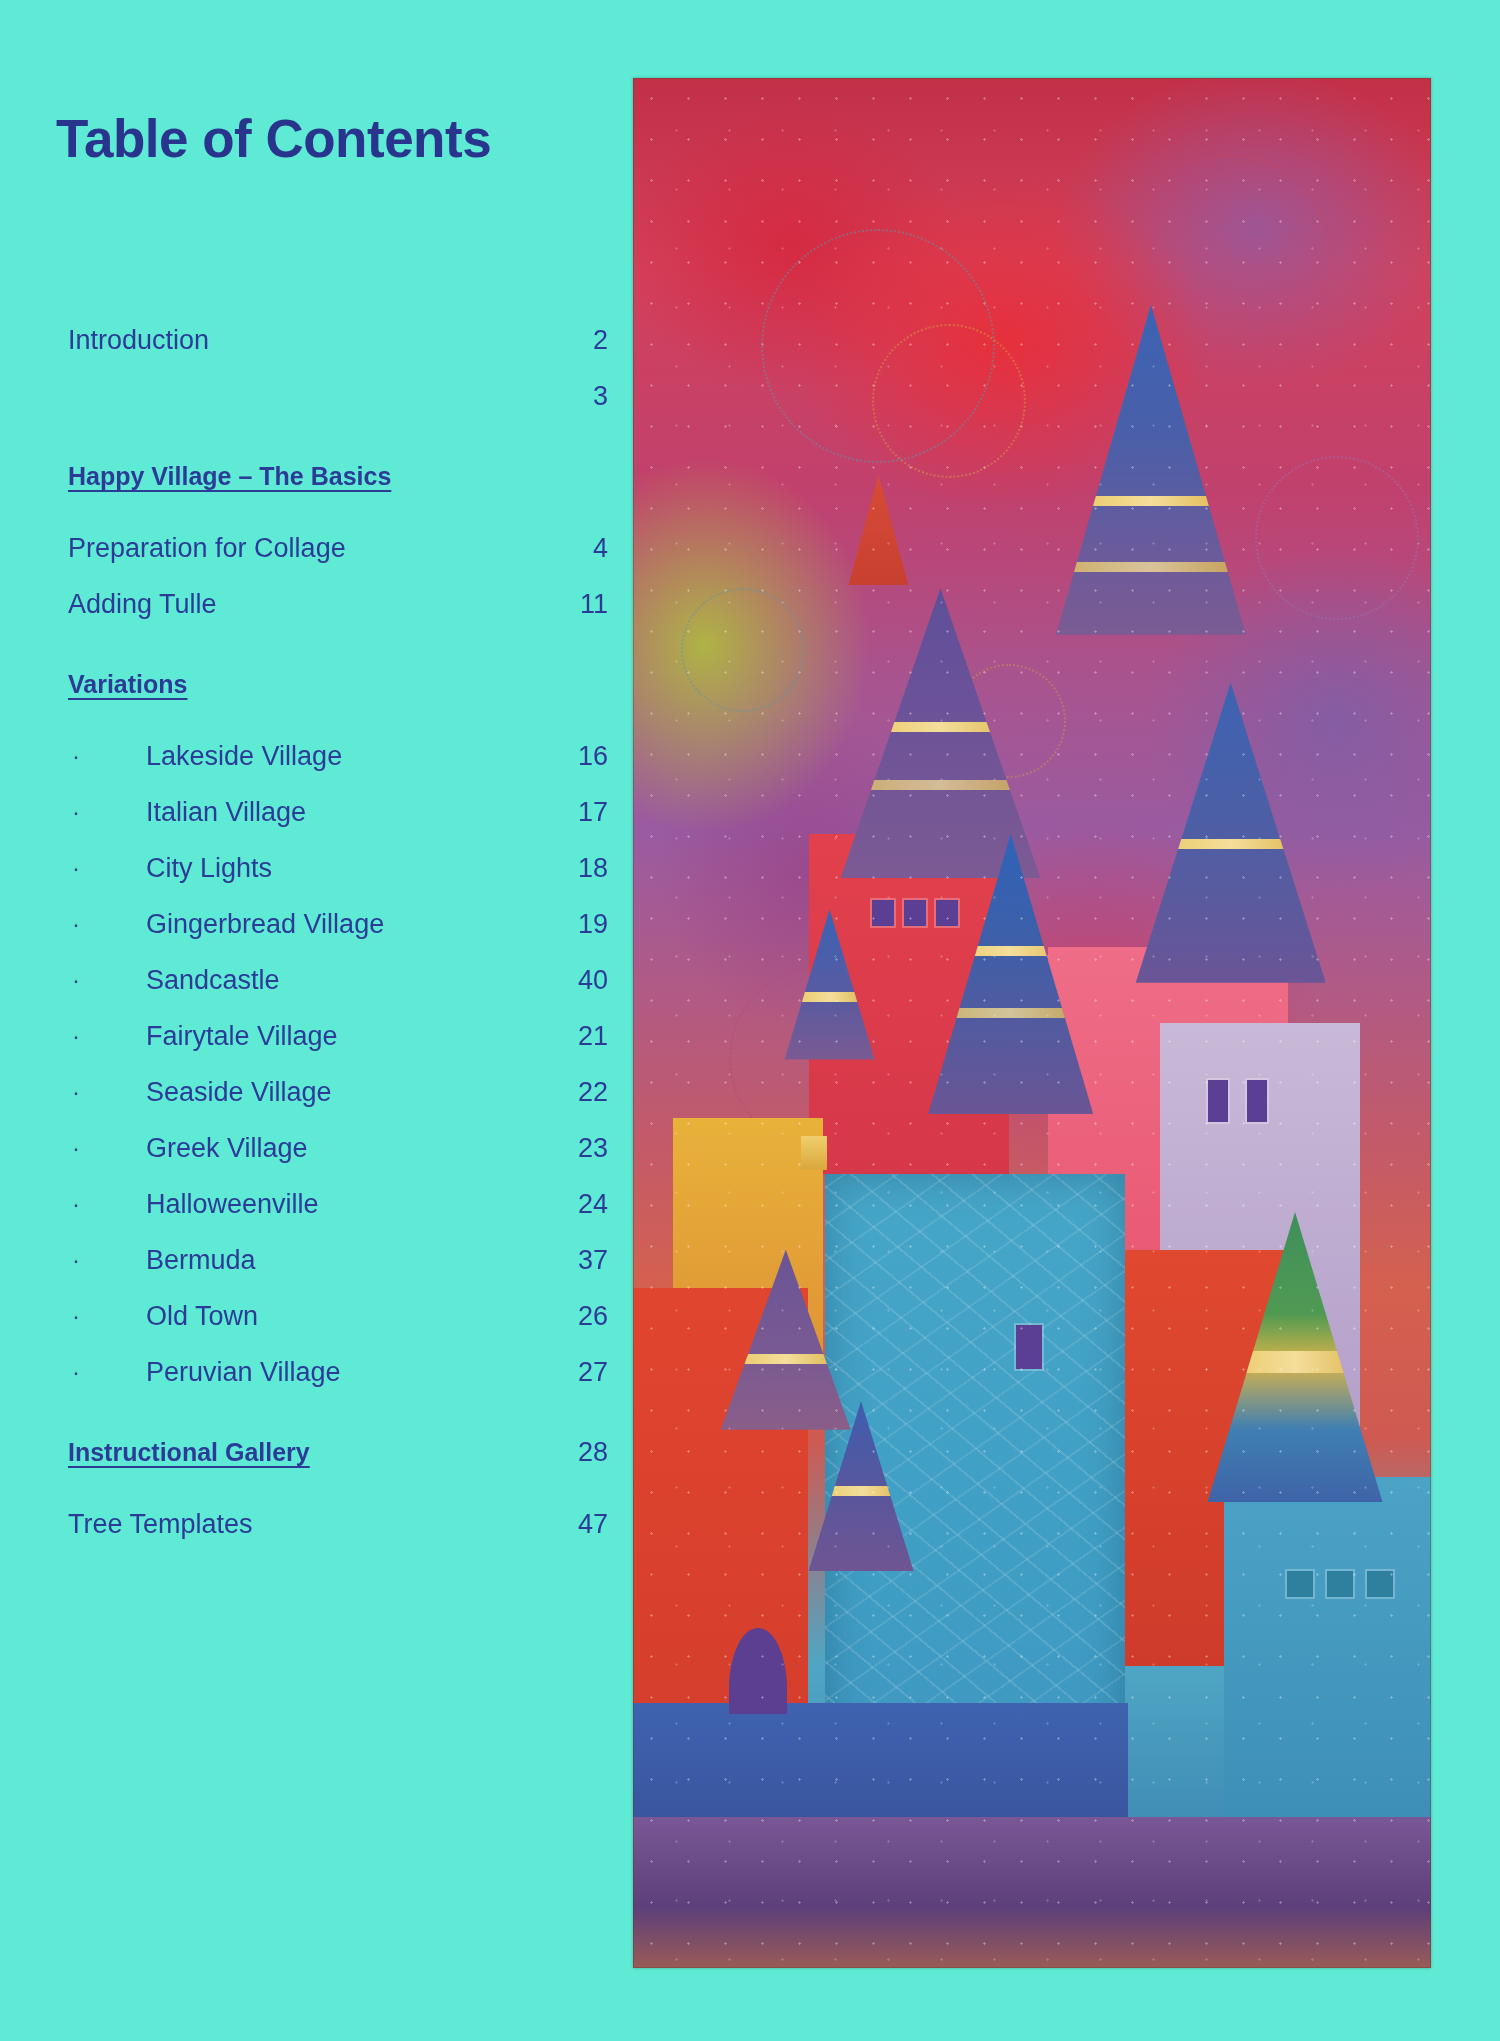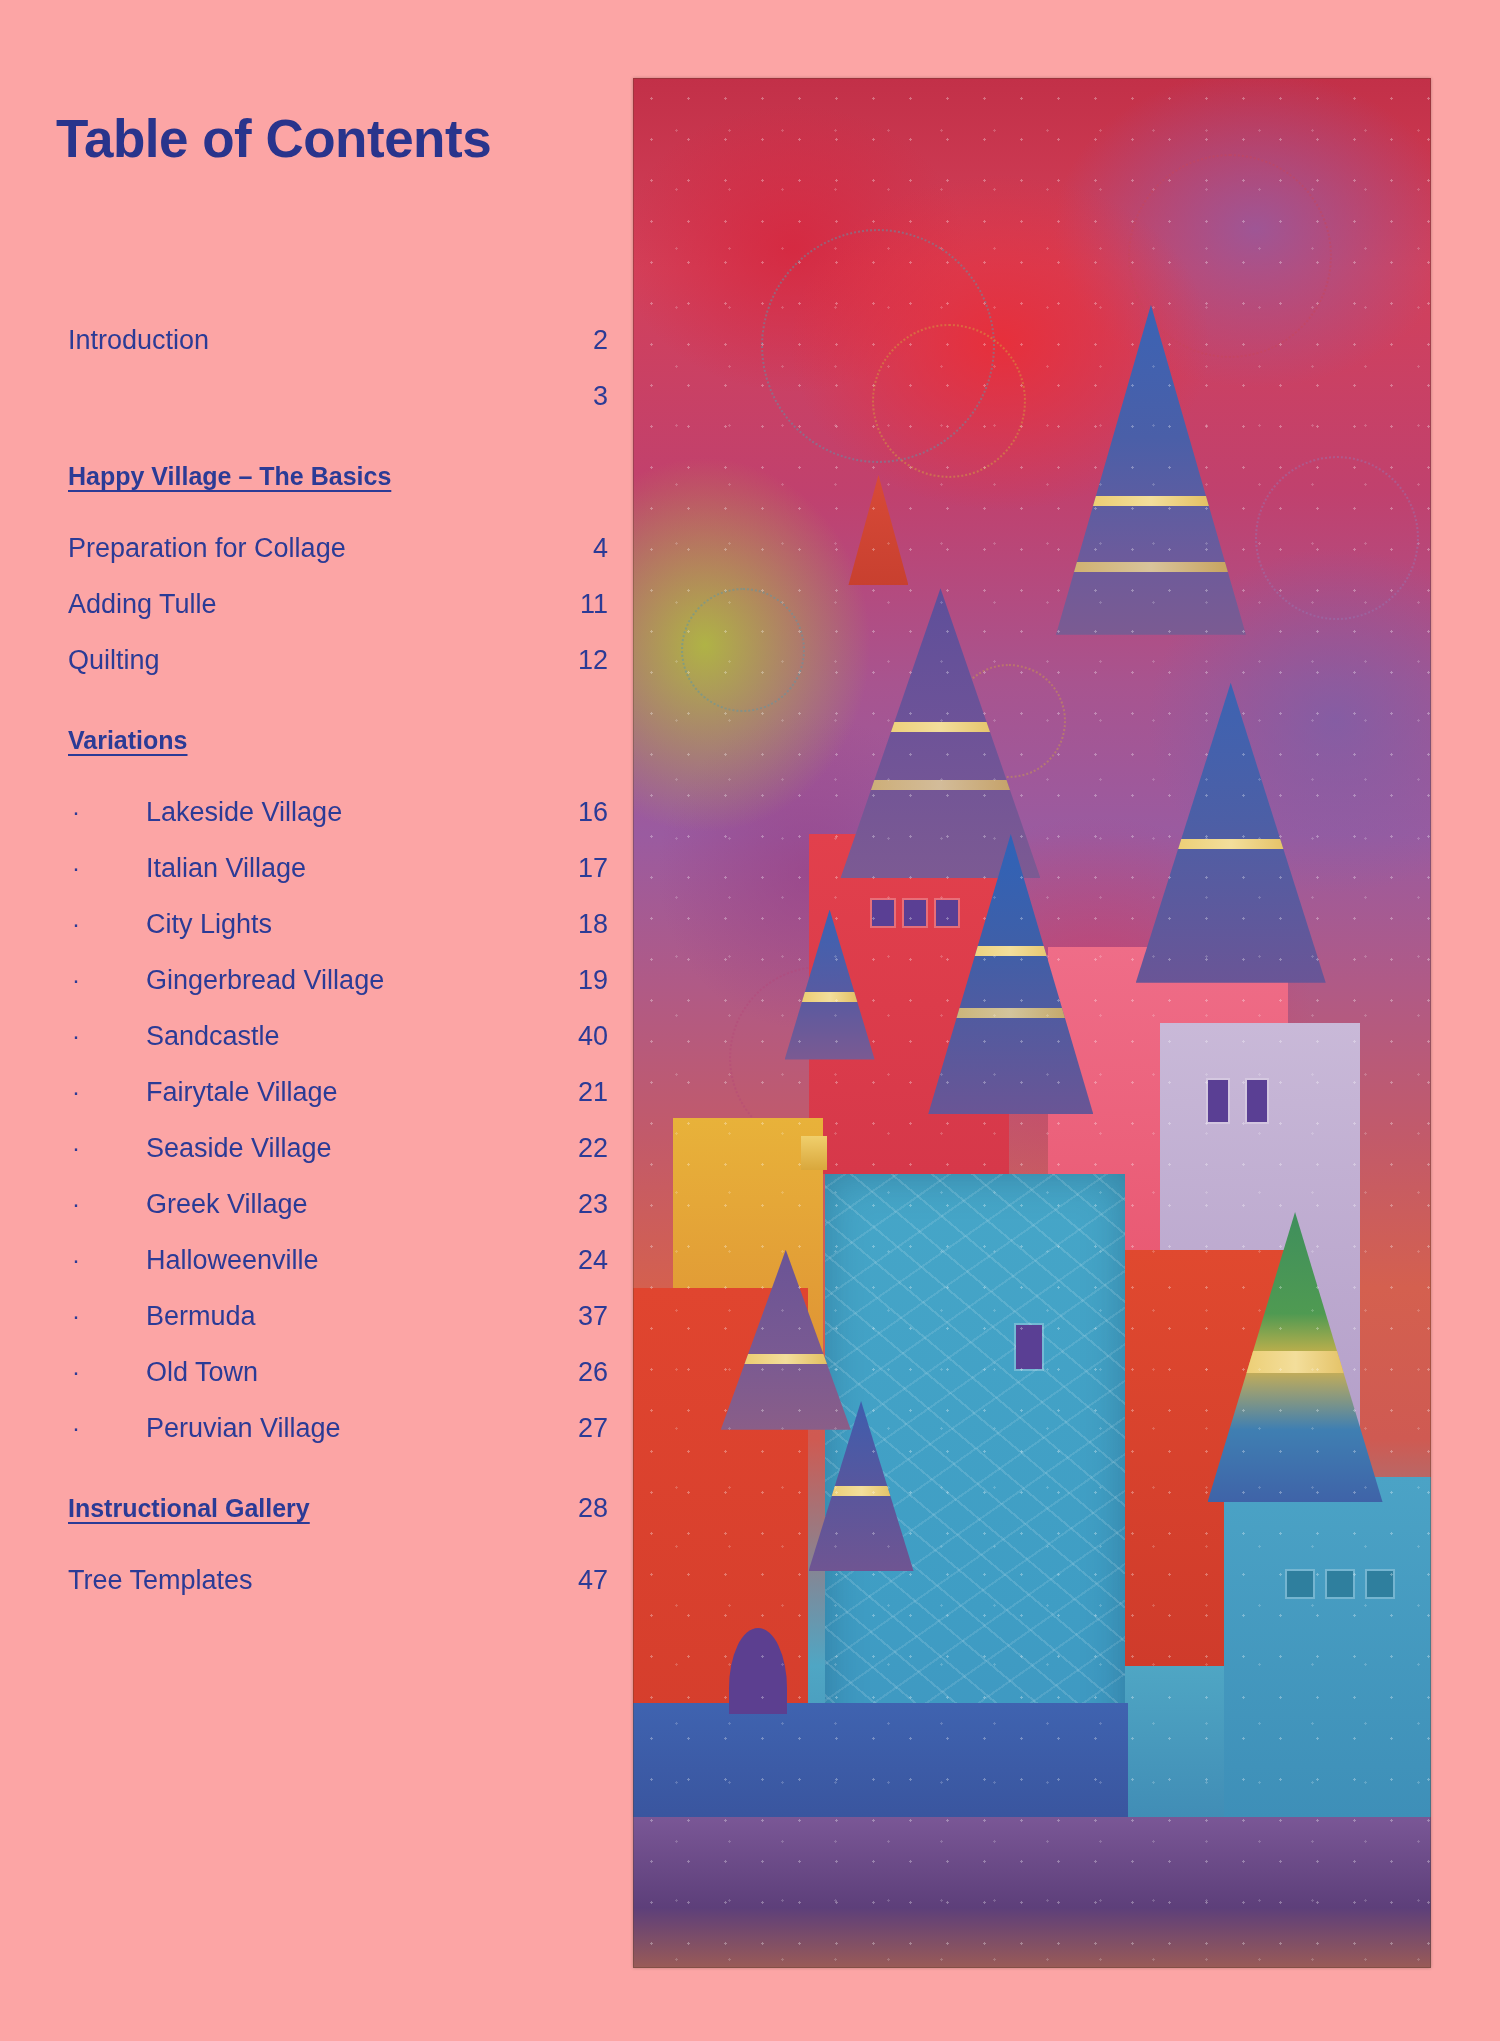--- a/index.html
+++ b/index.html
@@ -12,21 +12,21 @@
     background: #fdf8d8;
     font-family: "Liberation Sans", sans-serif;
     overflow: hidden;
     position: relative;
   }
 
   .page {
     position: relative;
     width: 1500px;
     height: 2041px;
-    background: #fca5a5;
+    background: #5eead4;
   }
 
   
   .toc {
     position: absolute;
     left: 56px;
     top: 0;
     width: 560px;
     height: 2041px;
   }
@@ -299,24 +299,20 @@
         </div>
         <div class="spacer-sm"></div>
         <div class="entry">
           <span class="label">Preparation for Collage</span>
           <span class="page-num">4</span>
         </div>
         <div class="entry">
           <span class="label">Adding Tulle</span>
           <span class="page-num">11</span>
         </div>
-        <div class="entry">
-          <span class="label">Quilting</span>
-          <span class="page-num">12</span>
-        </div>
         <div class="spacer-md"></div>
         <div class="entry section">
           <span class="label">Variations</span>
           <span class="page-num"></span>
         </div>
         <div class="spacer-sm"></div>
         <div class="entry bullet">
           <span class="bullet-dot">·</span>
           <span class="label">Lakeside Village</span>
           <span class="page-num">16</span>

